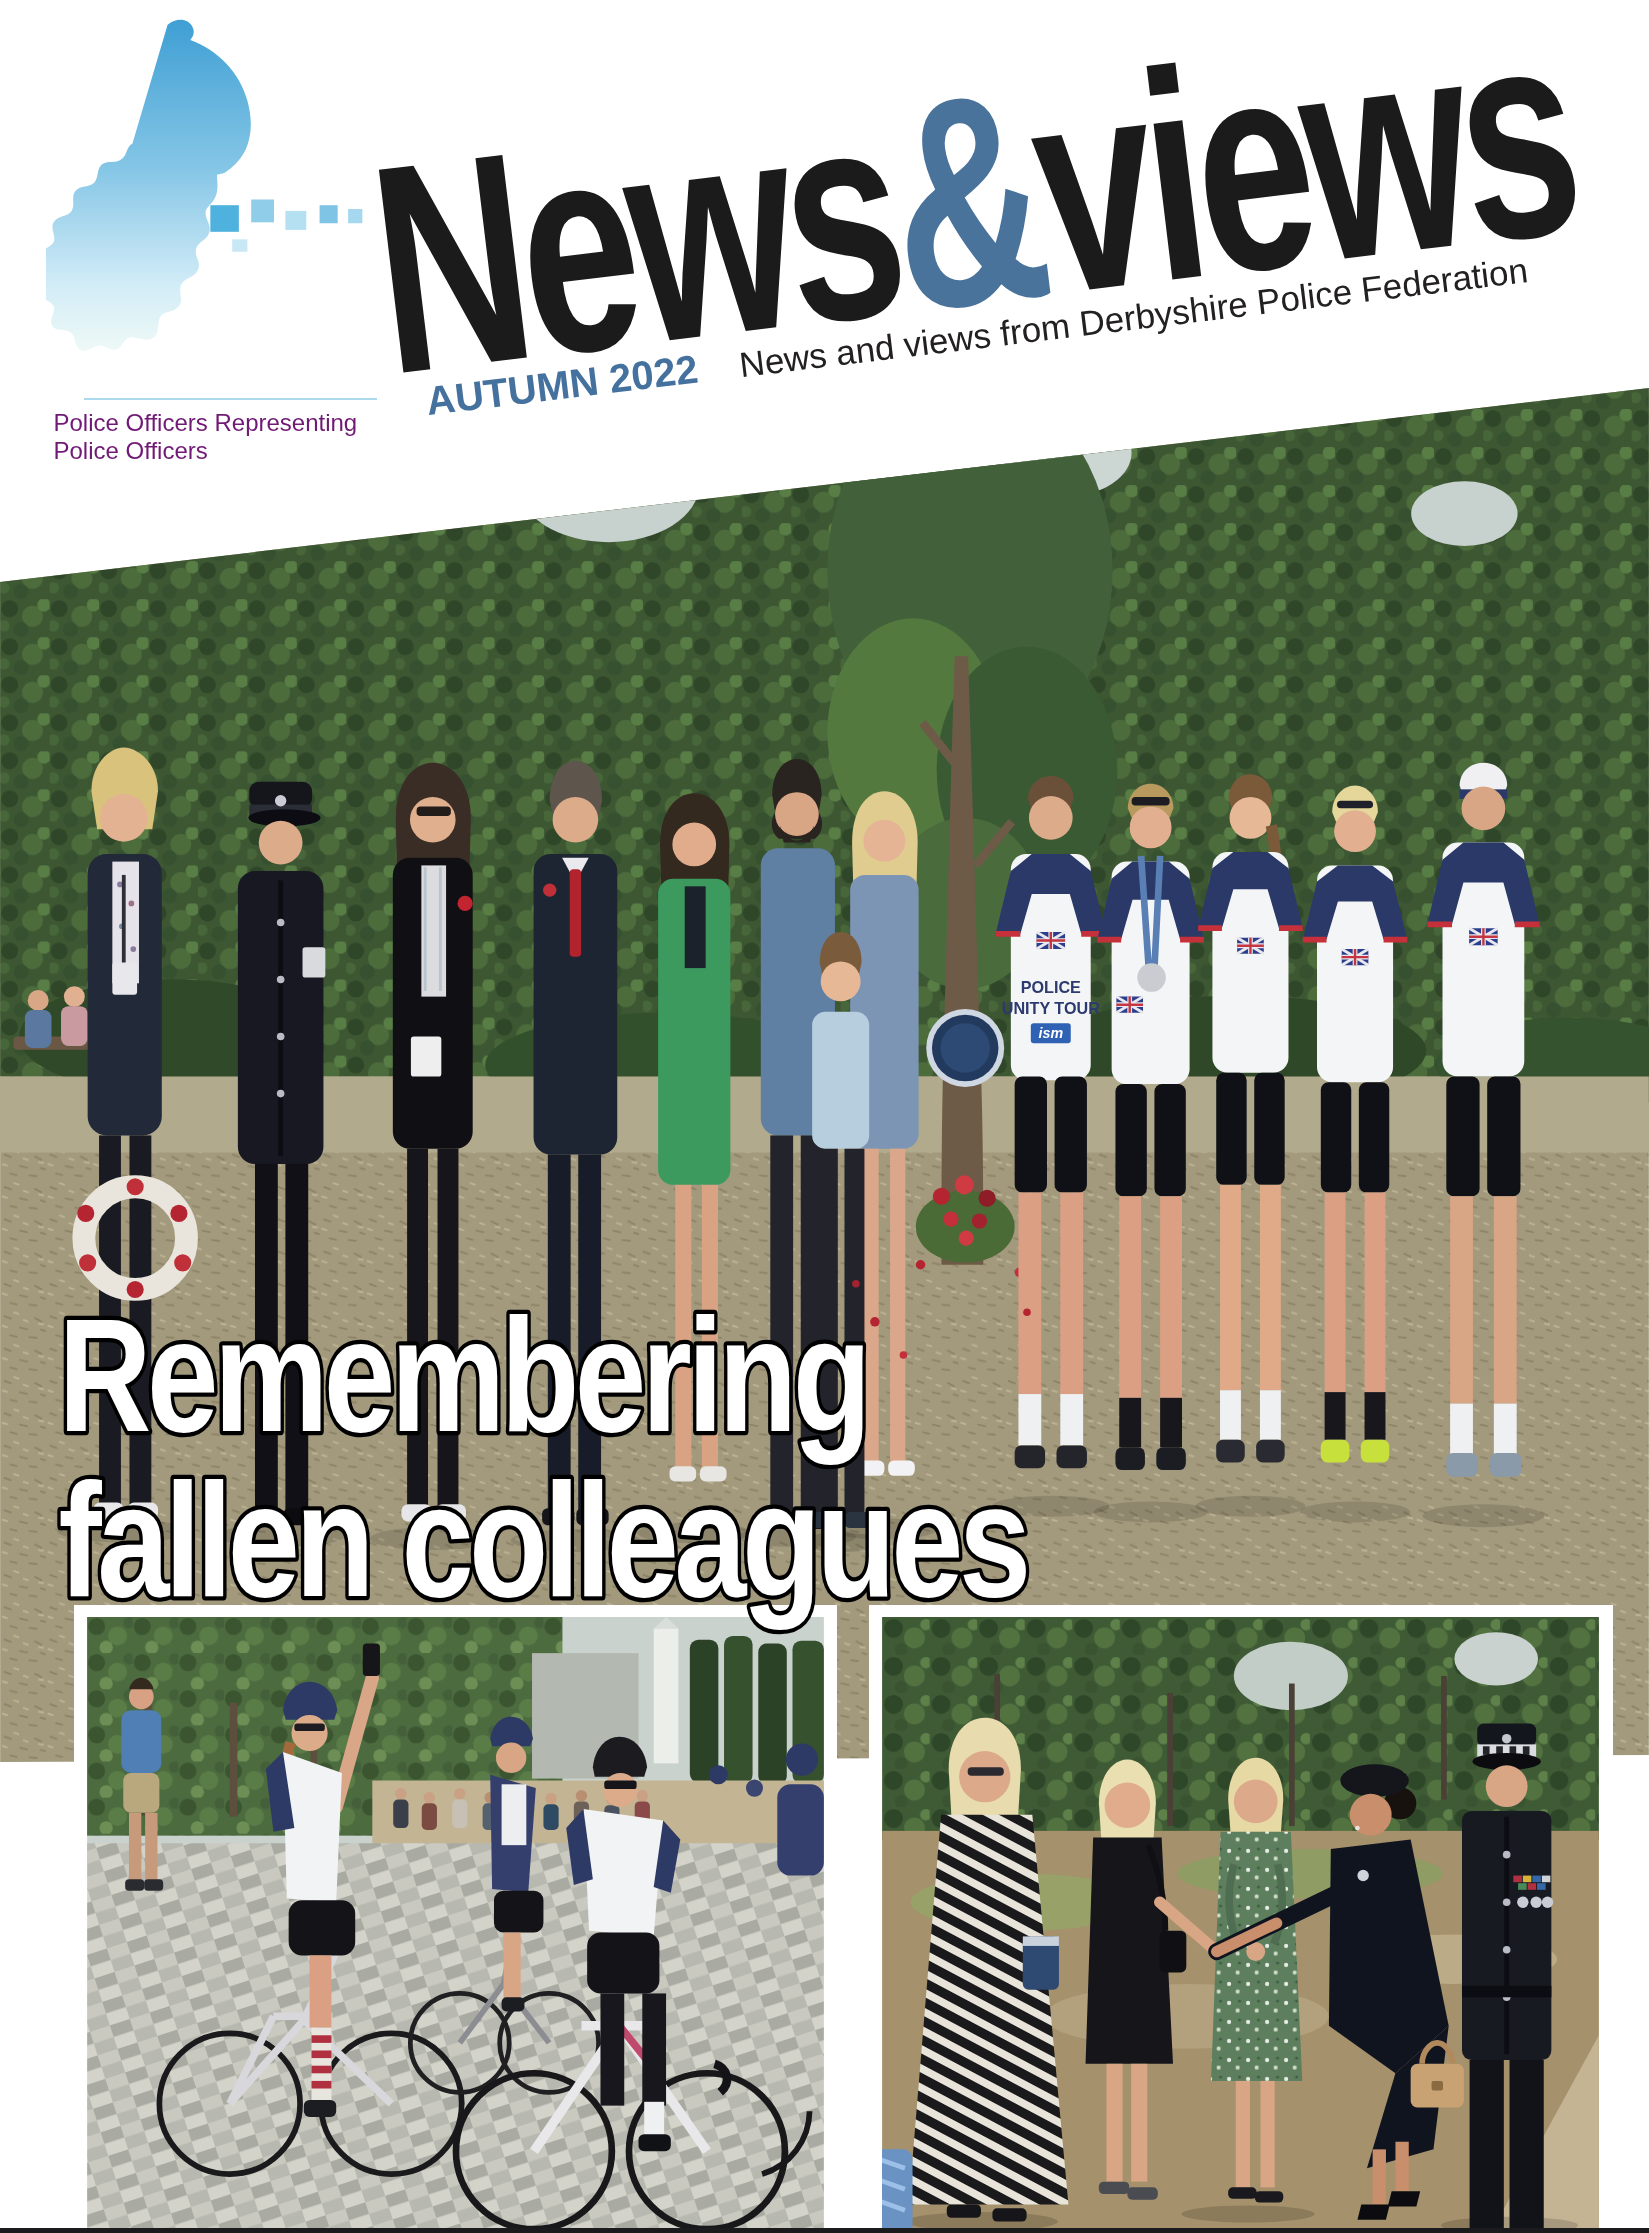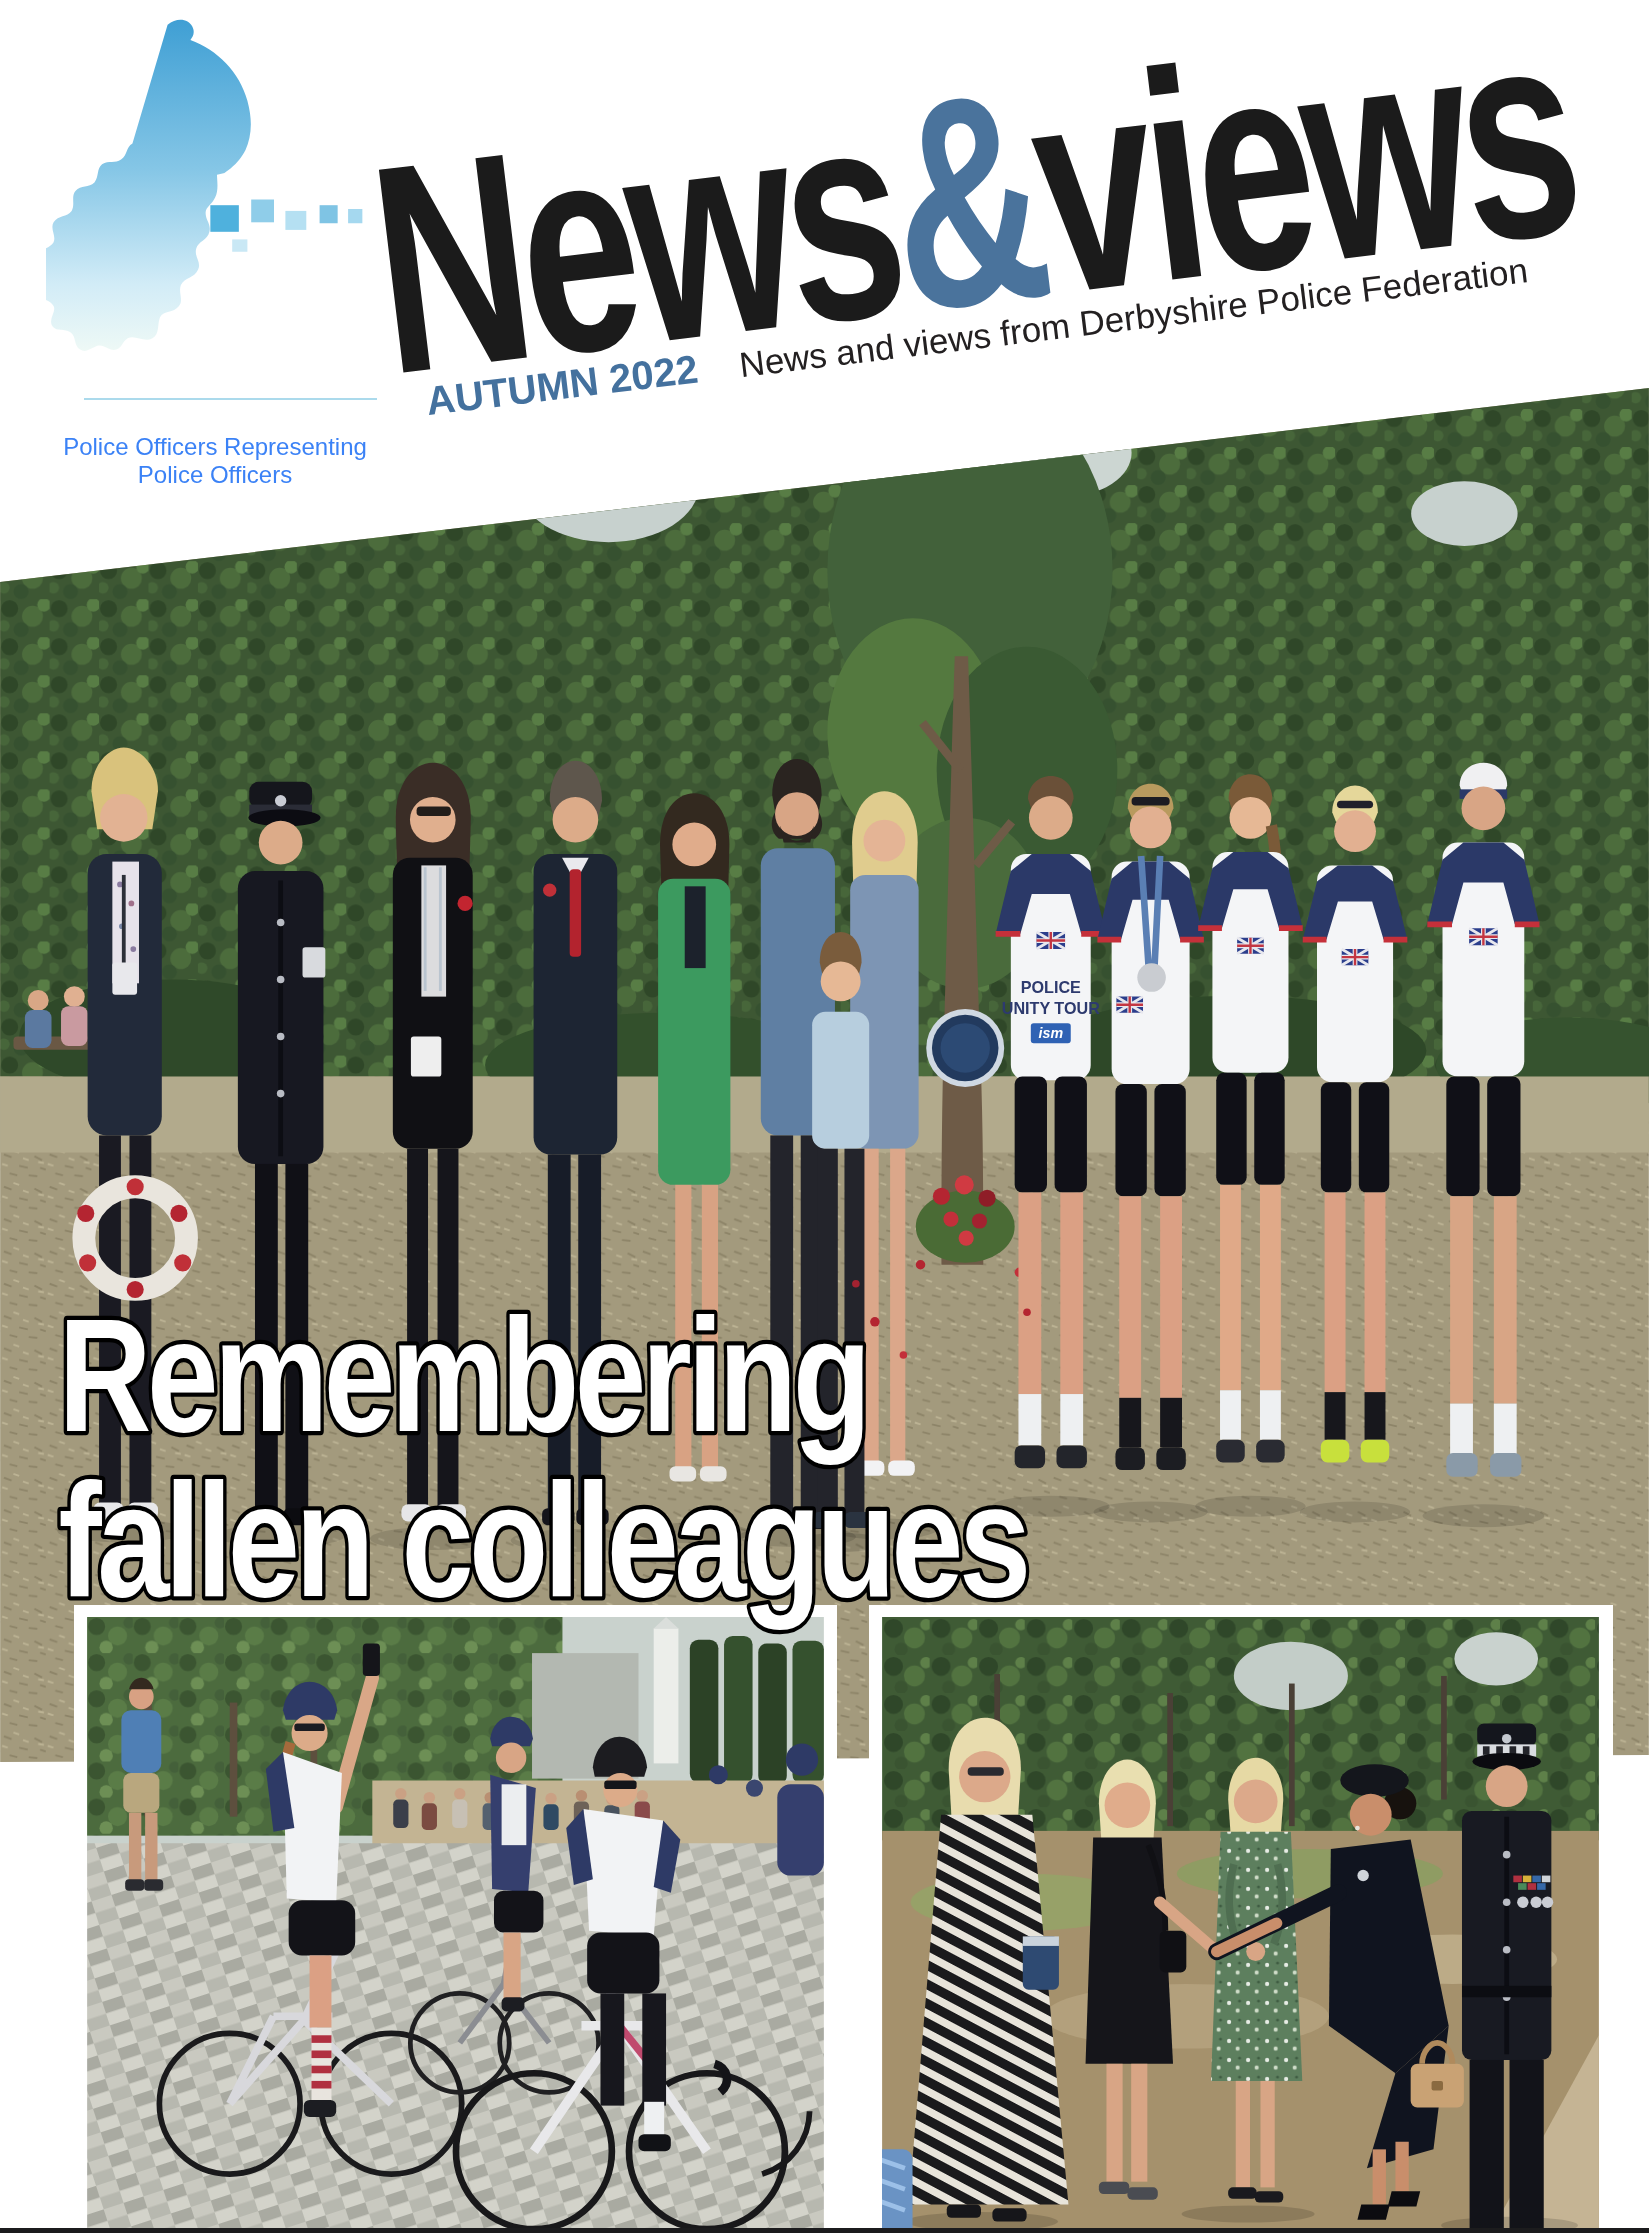--- a/index.html
+++ b/index.html
@@ -4,22 +4,22 @@
 <style>
   html,body{margin:0;padding:0;background:#e8e8e8;}
   .page{position:relative;width:1649px;height:2233px;background:#ffffff;overflow:hidden;
         font-family:"Liberation Sans",sans-serif;}
   
   .logo-block{position:absolute;left:28.5px;top:9.5px;width:323px;height:457px;z-index:4;}
   .logo-helmet{position:absolute;left:17px;top:9.5px;}
   .logo-text{position:absolute;left:133px;top:245px;width:217px;text-align:right;
              color:#58595b;font-size:30px;line-height:1.12;font-weight:400;letter-spacing:0.5px;}
   .logo-divider{position:absolute;left:55px;top:388px;width:293px;height:0;border-top:2.9px solid #abdaec;}
-  .logo-tagline{position:absolute;left:25px;top:399px;width:323px;text-align:center;
-                color:#3b82f6;font-size:24px;line-height:1.18;margin-top:24px;}
+  .logo-tagline{position:absolute;left:25px;top:399px;width:323px;text-align:left;
+                color:#701a75;font-size:24px;line-height:1.18;}
   
   .masthead{position:absolute;left:384px;top:91px;width:1217px;height:333px;
             transform:rotate(-6.9deg);transform-origin:19px 285px;z-index:4;}
   .masthead text{font-family:"Liberation Sans",sans-serif;font-weight:700;font-size:312px;letter-spacing:-12px;}
   .issue-line{position:absolute;left:430px;top:379px;height:53px;display:flex;align-items:baseline;gap:42px;
               transform:rotate(-6.9deg);transform-origin:0 100%;z-index:4;white-space:nowrap;}
   .issue{color:#44719e;font-weight:700;font-size:40px;letter-spacing:0;}
   .issue-sub{color:#232021;font-size:35px;font-weight:400;}
   
   .main-photo{position:absolute;left:0;top:371px;width:1649px;height:1391px;z-index:1;

